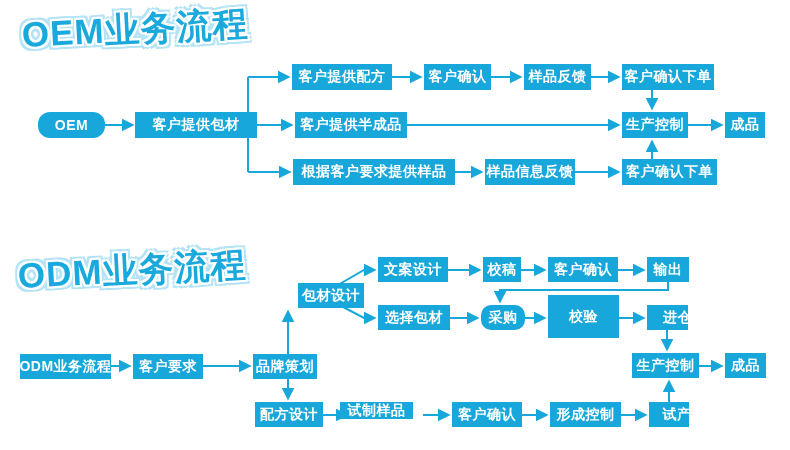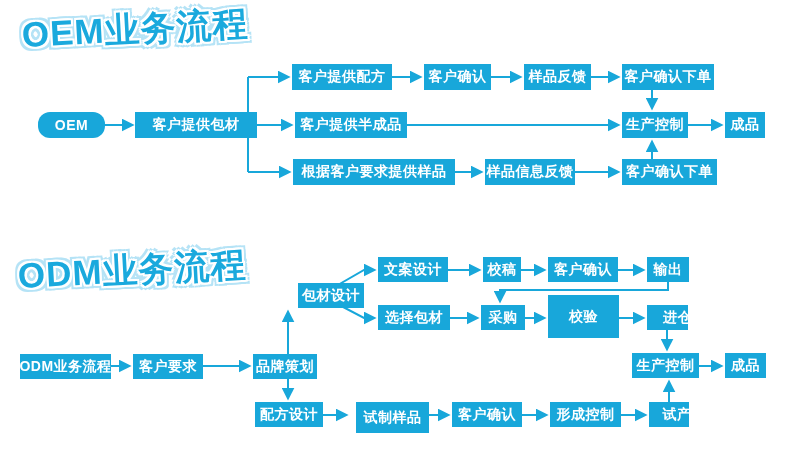--- a/index.html
+++ b/index.html
@@ -114,25 +114,25 @@
       <div class="flow-node" style="left: 622px; top: 159px; width: 95px; height: 26px;">客户确认下单</div>
       <div class="flow-node" style="left: 20px; top: 354px; width: 91px; height: 25px;">ODM业务流程</div>
       <div class="flow-node" style="left: 133px; top: 354px; width: 70px; height: 25px;">客户要求</div>
       <div class="flow-node" style="left: 253px; top: 354px; width: 64px; height: 25px;">品牌策划</div>
       <div class="flow-node" style="left: 258px; top: 283px; width: 66px; height: 25px; margin-left: 40px;">包材设计</div>
       <div class="flow-node" style="left: 378px; top: 257px; width: 70px; height: 25px;">文案设计</div>
       <div class="flow-node" style="left: 483px; top: 257px; width: 38px; height: 25px;">校稿</div>
       <div class="flow-node" style="left: 548px; top: 257px; width: 70px; height: 25px;">客户确认</div>
       <div class="flow-node" style="left: 647px; top: 257px; width: 42px; height: 25px;">输出</div>
       <div class="flow-node" style="left: 378px; top: 305px; width: 72px; height: 25px;">选择包材</div>
-      <div class="flow-node" style="left: 481px; top: 305px; width: 44px; height: 25px;">采购</div>
+      <div class="flow-node" style="left: 481px; top: 305px; width: 44px; height: 25px; border-radius: 10px;">采购</div>
       <div class="flow-node" style="left: 548px; top: 295px; width: 71px; height: 43px;">校验</div>
       <div class="flow-node" style="left: 647px; top: 305px; width: 41px; height: 25px; padding-left: 20px;">进仓</div>
       <div class="flow-node" style="left: 632px; top: 353px; width: 67px; height: 25px;">生产控制</div>
       <div class="flow-node" style="left: 725px; top: 353px; width: 41px; height: 25px;">成品</div>
       <div class="flow-node" style="left: 255px; top: 402px; width: 68px; height: 25px;">配方设计</div>
-      <div class="flow-node" style="left: 356px; top: 402px; width: 73px; height: 31px;">试制样品</div>
+      <div class="flow-node" style="left: 340px; top: 402px; width: 73px; height: 17px;">试制样品</div>
       <div class="flow-node" style="left: 452px; top: 402px; width: 70px; height: 25px;">客户确认</div>
       <div class="flow-node" style="left: 550px; top: 402px; width: 71px; height: 25px;">形成控制</div>
       <div class="flow-node" style="left: 649px; top: 402px; width: 40px; height: 25px; padding-left: 16px;">试产</div>
     </div>
 
 </div>
 
 </body></html>

